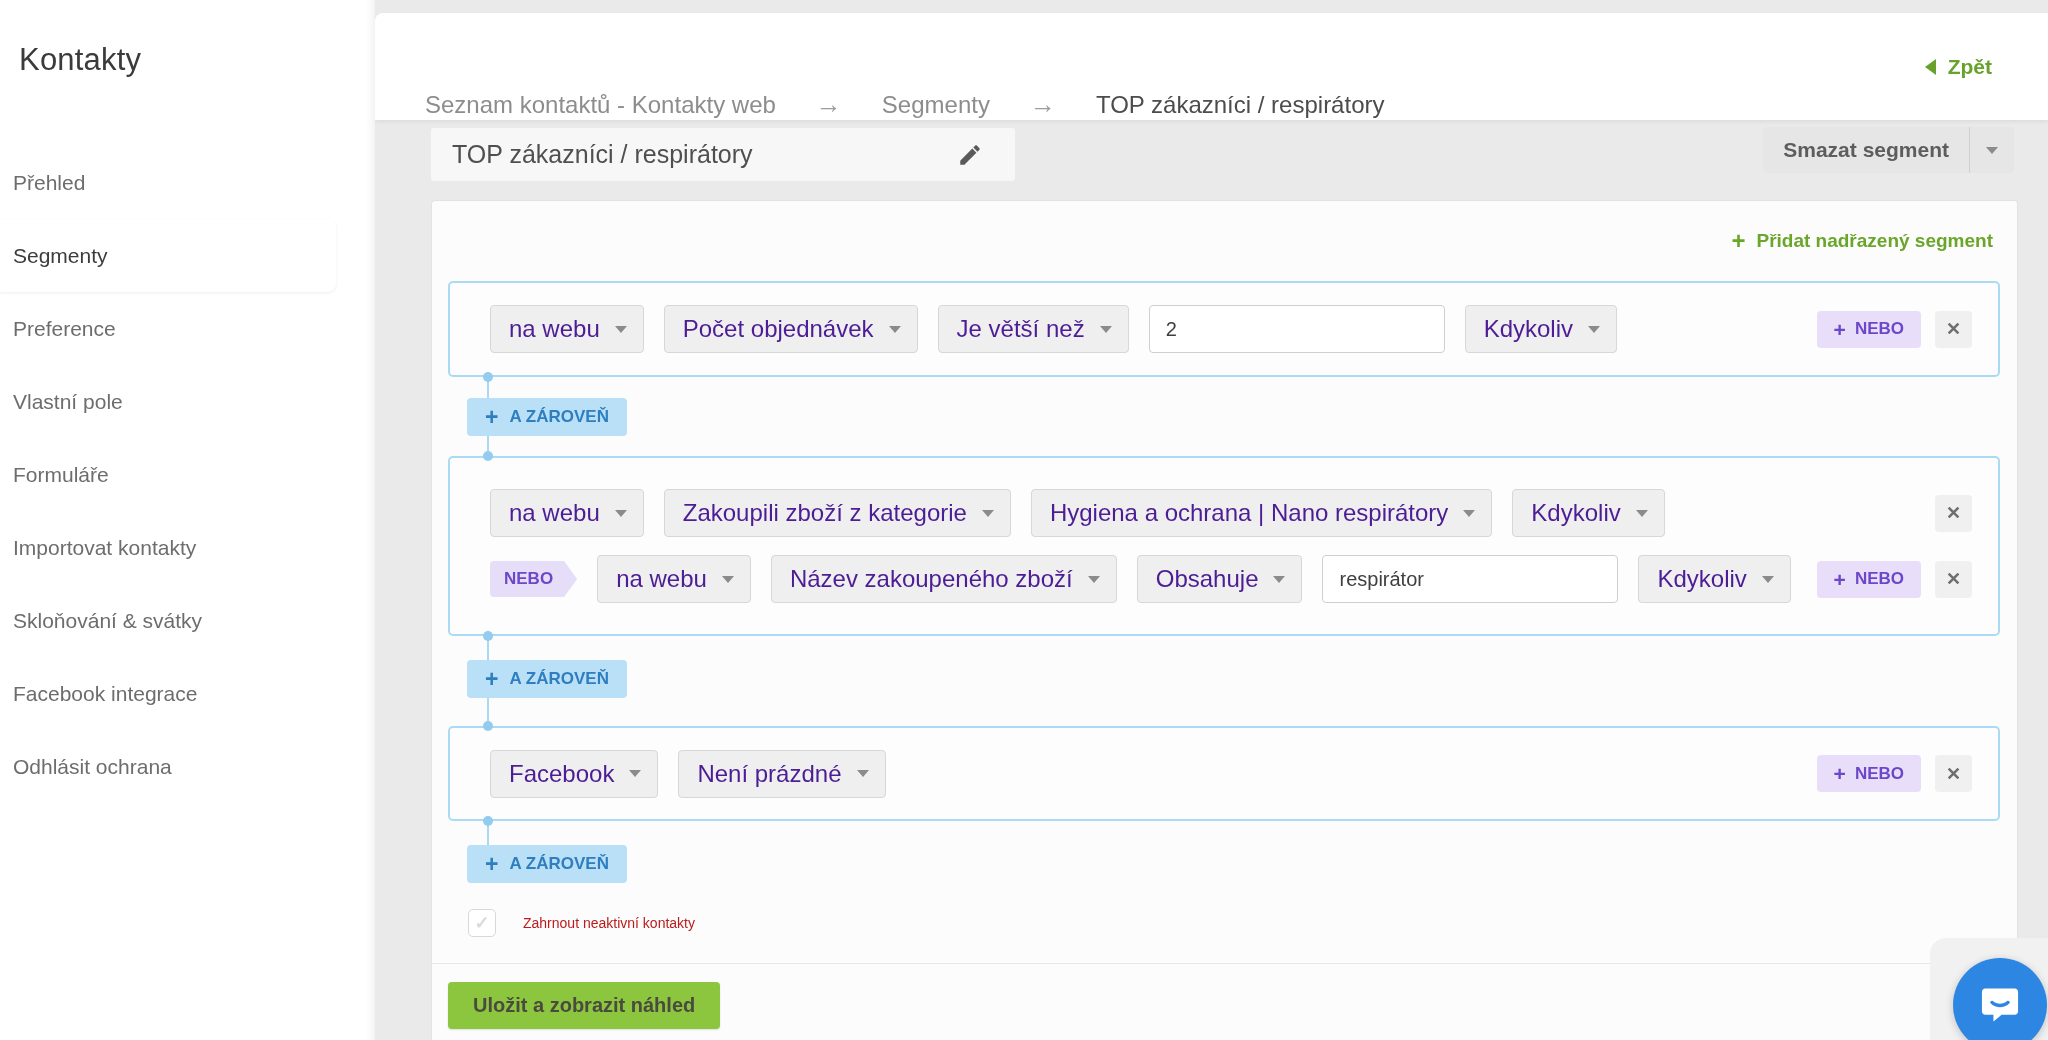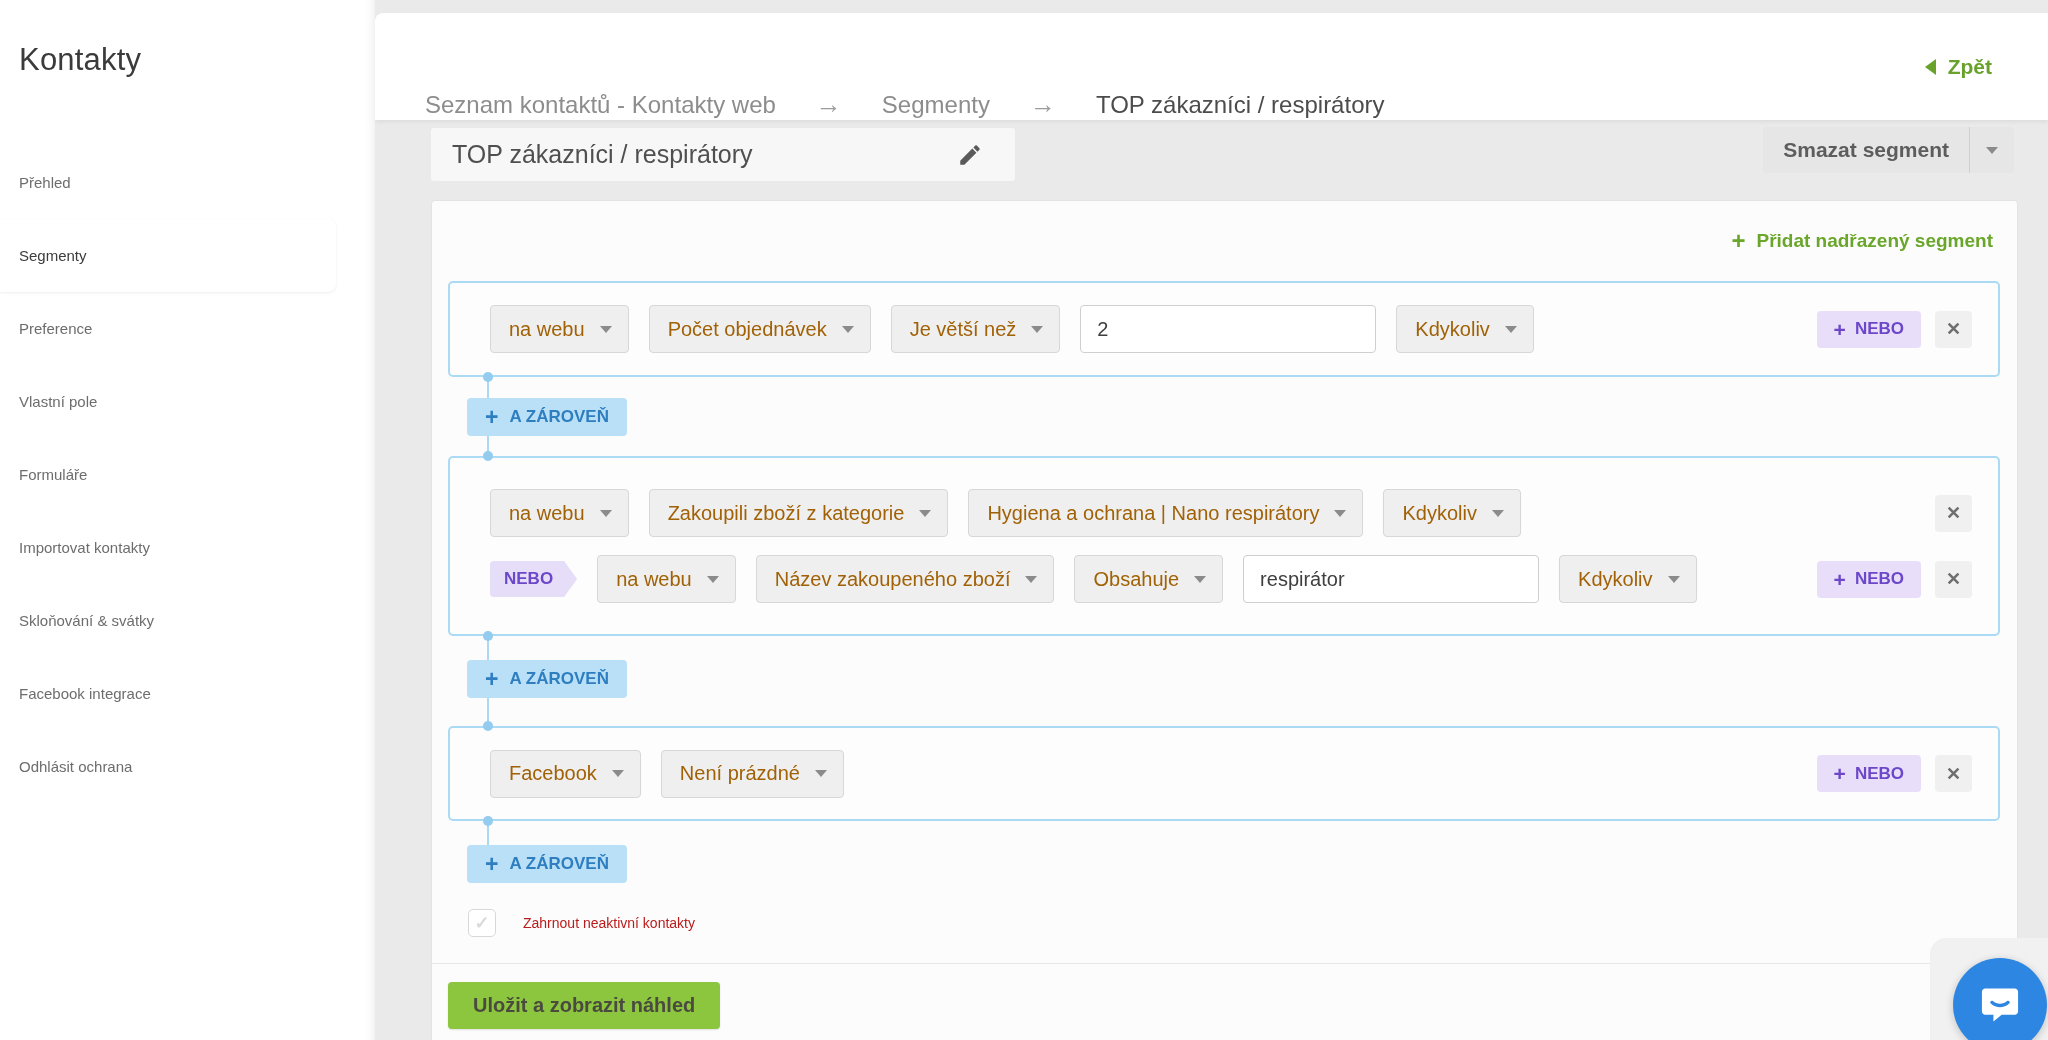--- a/index.html
+++ b/index.html
@@ -15,22 +15,22 @@
   
   .sidebar {
     position:absolute; left:0; top:0; width:375px; height:1040px;
     background:#ffffff;
     box-shadow: inset -10px 0 12px -10px rgba(0,0,0,0.10);
     z-index:2;
   }
   .sidebar-title { padding:42px 0 0 19px; font-size:31px; color:#3b3b3b; letter-spacing:0.2px; }
   .sidebar-menu { position:absolute; top:146px; left:0; right:0; }
   .side-item {
-    height:73px; display:flex; align-items:center; padding-left:19px;
-    font-size:15px; color:#6d6d6d; cursor:pointer;
+    height:73px; display:flex; align-items:center; padding-left:13px;
+    font-size:21px; color:#6d6d6d; cursor:pointer;
   }
   .side-item.active {
     width:336px; background:#ffffff; color:#3c3c3c;
     border-radius:0 8px 8px 0;
     box-shadow:0 1px 3px rgba(0,0,0,0.07);
   }
 
   
   .header {
     position:absolute; left:375px; top:13px; width:1673px; height:107px;
@@ -95,21 +95,21 @@
   .group-2 { top:255px; height:180px; }
   .group-3 { top:525px; height:95px; }
 
   .cond-row { display:flex; align-items:center; gap:20px; }
   .row-right { margin-left:auto; display:flex; align-items:center; gap:14px; }
 
   .select {
     display:inline-flex; align-items:center; height:48px;
     padding:0 16px 0 18px; background:#efefef;
     border:1px solid #d7d7d7; border-radius:4px;
-    font-size:20px; color:#a16207; cursor:pointer; white-space:nowrap;
+    font-size:24px; color:#4c1d95; cursor:pointer; white-space:nowrap;
   }
   .select .select-label { margin-right:15px; }
 
   .text-input {
     height:48px; width:296px; border:1px solid #cfcfcf; border-radius:4px;
     padding:0 16px; font-size:20px; color:#3f3f3f; background:#ffffff;
     font-family:inherit;
   }
 
   .or-btn {

